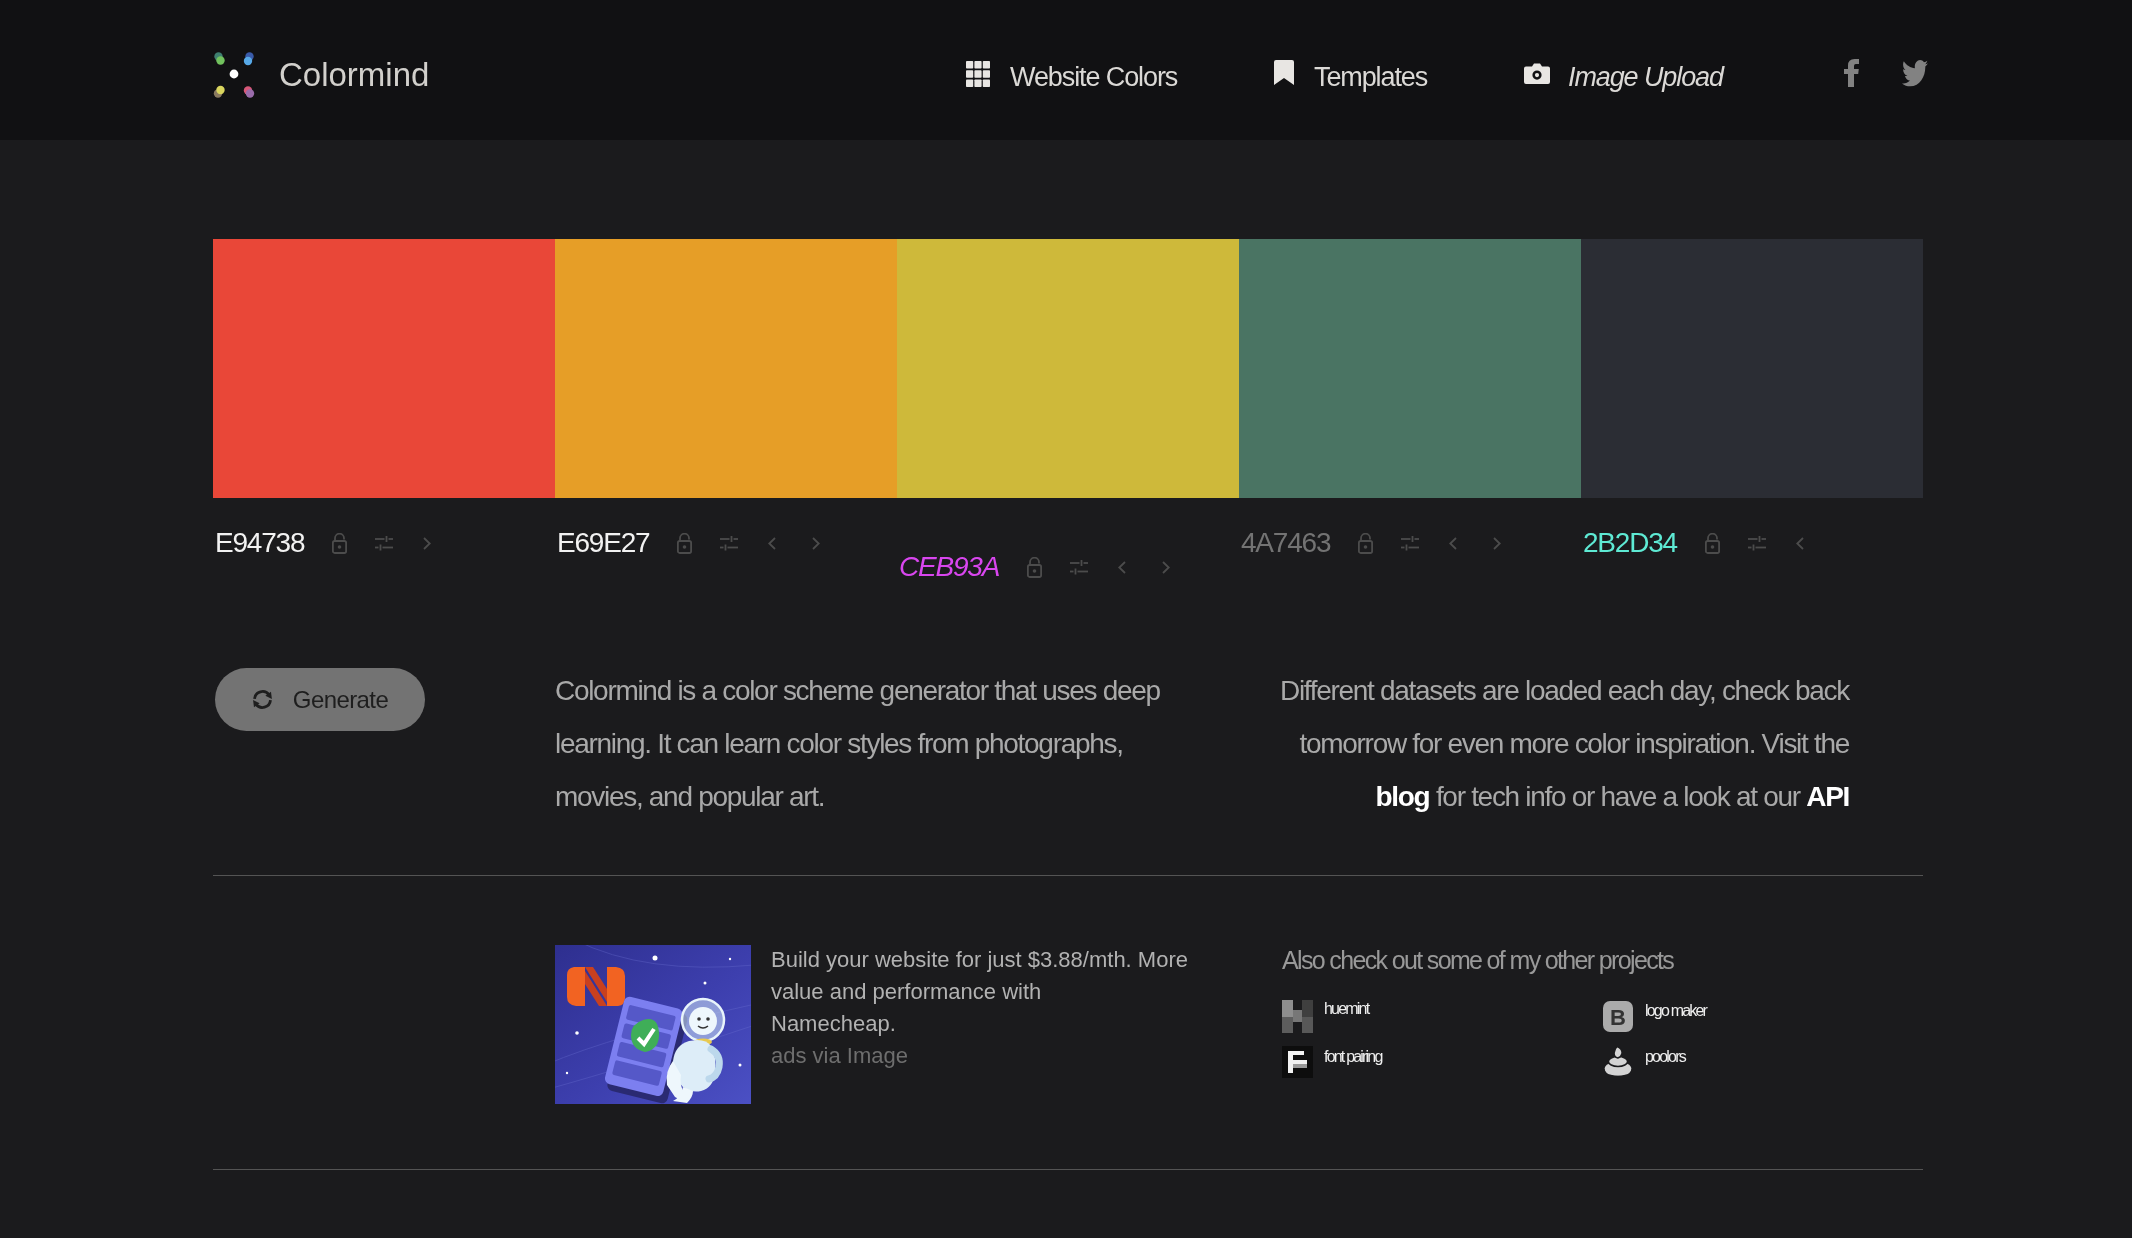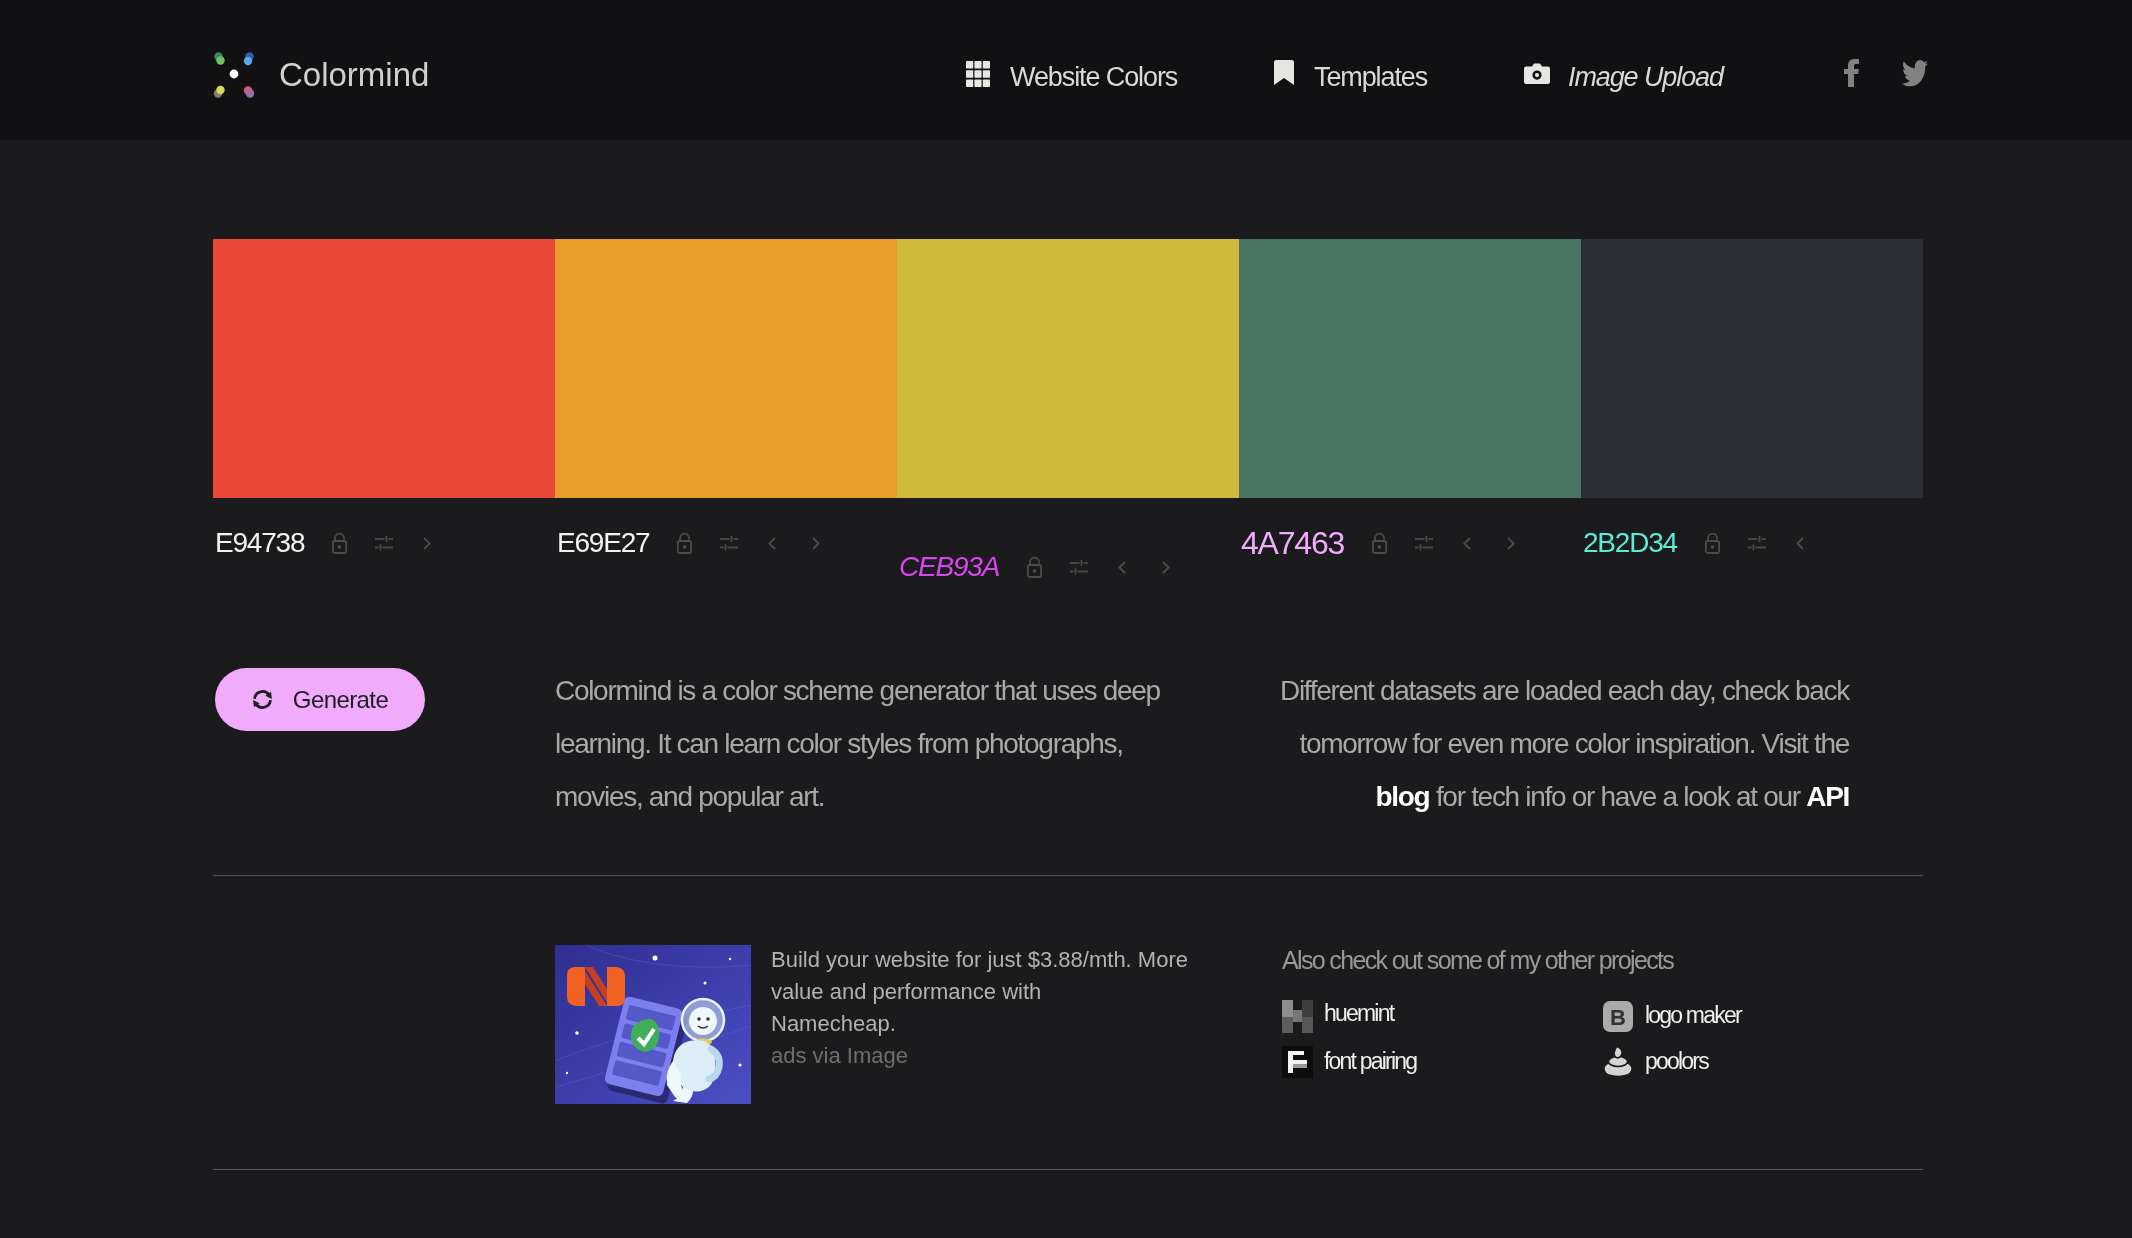--- a/index.html
+++ b/index.html
@@ -9,30 +9,30 @@
   #header{left:0;top:0;width:2132px;height:140px;background:#111113;}
   #brand{left:279px;top:5px;height:140px;line-height:140px;font-size:33px;color:#d2d0cc;letter-spacing:0px;}
   .nav{top:7px;height:140px;line-height:140px;font-size:27px;color:#dbd9d6;letter-spacing:-1.1px;}
   
   #palette{left:213px;top:239px;width:1710px;height:259px;font-size:0;}
   .sw{display:inline-block;width:342px;height:259px;}
   .labelrow{top:528px;height:30px;color:#f2f2f2;font-size:27px;letter-spacing:-0.2px;}
   .lab{position:absolute;top:0;display:flex;align-items:center;}
   .lab .hex{display:inline-block;}
   
-  #gen{left:215px;top:668px;width:210px;height:63px;border-radius:32px;background:#f0abfc;display:flex;align-items:center;justify-content:center;}
+  #gen{left:215px;top:668px;width:210px;height:63px;border-radius:32px;background:#737373;display:flex;align-items:center;justify-content:center;}
   #gen span{font-size:24px;color:#1e1e1e;margin-left:19px;letter-spacing:-0.6px;}
   .para{font-size:28px;line-height:53px;color:#a9a9a9;letter-spacing:-1.3px;}
   .para b{color:#ffffff;font-weight:700;}
   .sep{left:213px;width:1710px;height:1px;background:#545454;}
   
   #adtext{left:771px;top:944px;font-size:22px;line-height:32px;color:#b2b2b2;letter-spacing:0px;}
   #adcarbon{color:#6e6e6e;}
   #projhead{left:1282px;top:946px;font-size:25px;color:#999;letter-spacing:-1.65px;}
-  .plink{font-size:23px;color:#efefef;letter-spacing:-1.8px;}
+  .plink{font-size:16px;color:#efefef;letter-spacing:-1.8px;}
 </style>
 </head>
 <body>
 <div class="abs" id="header"></div>
 
 <svg class="abs" style="left:206px;top:46px" width="56" height="56" viewBox="0 0 56 56">
   <circle cx="12.5" cy="10.5" r="4.2" fill="#3e7f70"></circle>
     <circle cx="14.5" cy="14.5" r="4.2" fill="#72c25e"></circle>
   <circle cx="43.5" cy="10.5" r="4.2" fill="#3a5ba9"></circle>
     <circle cx="42" cy="15" r="4.2" fill="#57a9e8"></circle>
@@ -139,21 +139,21 @@
           <line x1="5.5" y1="8.5" x2="5.5" y2="14.5"></line>
         </g>
       </svg>
       <svg width="8" height="13" viewBox="0 0 8 13" style="margin-left:30px">
         <path d="M7 1 L1.3 6.5 L7 12" fill="none" stroke="#4c4c4c" stroke-width="1.8"></path>
       </svg>
       <svg width="8" height="13" viewBox="0 0 8 13" style="margin-left:36px">
         <path d="M1 1 L6.7 6.5 L1 12" fill="none" stroke="#4c4c4c" stroke-width="1.8"></path>
       </svg>
     </div>
-<div class="lab" style="left:1241px;top:528px;height:30px;color:#f0abfc;font-size:32px;">
+<div class="lab" style="left:1241px;top:528px;height:30px;color:#737373;font-size:28px;">
       <span class="hex" style="letter-spacing:-1.2px">4A7463</span>
       <svg width="15" height="21" viewBox="0 0 15 21" style="margin-left:28px">
         <path d="M3 8 L3 5.2 A4.5 4.5 0 0 1 12 5.2 L12 6.5" fill="none" stroke="#4c4c4c" stroke-width="1.8"></path>
         <rect x="0.9" y="8" width="13.2" height="12" rx="1.8" fill="none" stroke="#4c4c4c" stroke-width="1.8"></rect>
         <circle cx="7.5" cy="14" r="1.8" fill="#4c4c4c"></circle>
       </svg>
       <svg width="18" height="15" viewBox="0 0 18 15" style="margin-left:28px">
         <g stroke="#4c4c4c" stroke-width="1.8">
           <line x1="0" y1="3" x2="9.5" y2="3"></line>
           <line x1="13.5" y1="3" x2="18" y2="3"></line>

